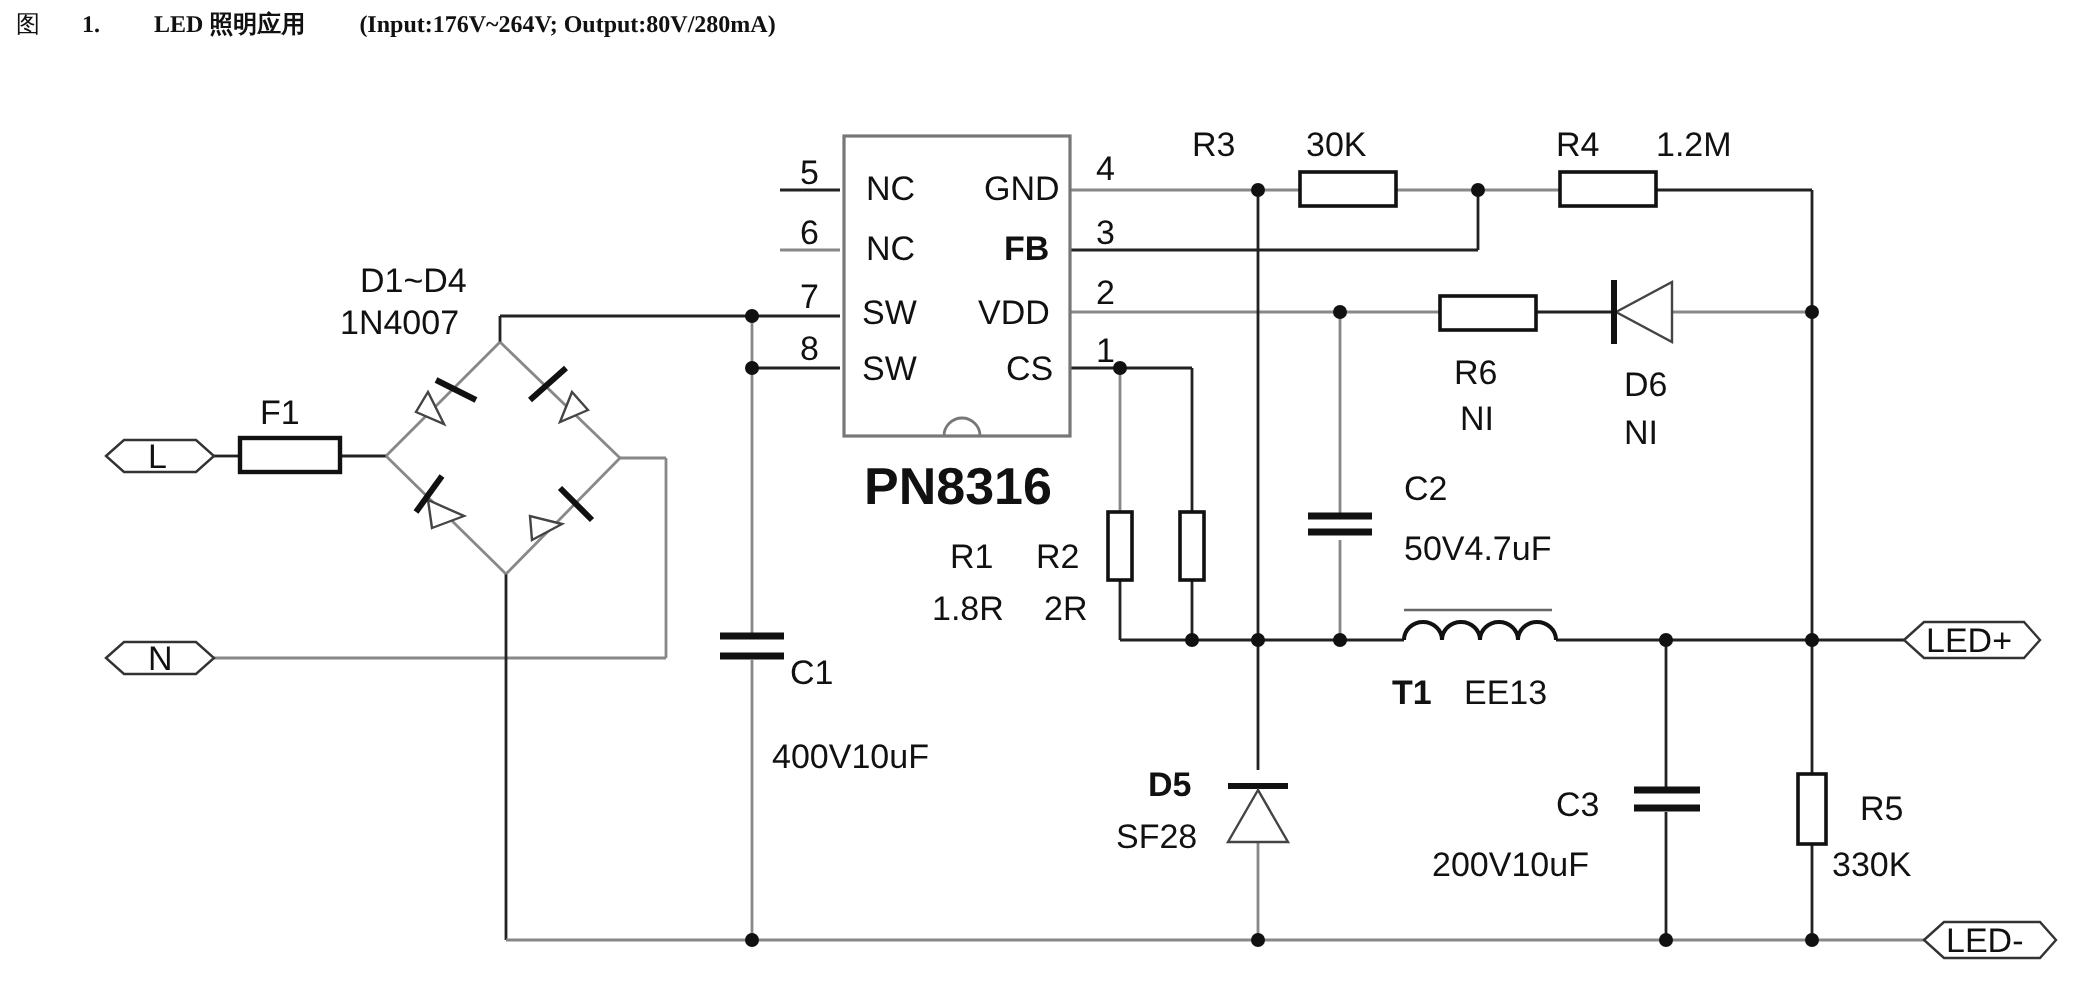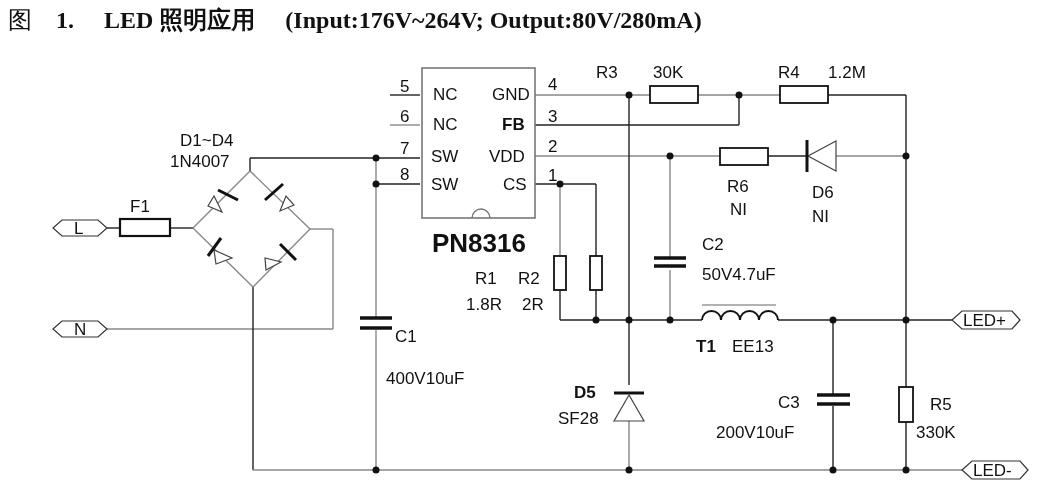--- a/index.html
+++ b/index.html
@@ -1,19 +1,19 @@
 <!DOCTYPE html>
 <html><head>
 <meta charset="utf-8">
 <style>
   html, body { margin: 0; padding: 0; background: #ffffff; }
   body { width: 1048px; height: 502px; position: relative; overflow: hidden; }
   .caption {
     position: absolute; left: 8px; top: 4px;
-    font-family: "Liberation Serif", serif; font-size: 24px; font-weight: bold; color: #111;
+    font-family: "Liberation Serif", serif; font-size: 12px; font-weight: bold; color: #111;
     white-space: nowrap;
   }
   .caption span { display: inline-block; }
   .cap-fig { margin-right: 18px; font-weight: normal; }
   .cap-num { margin-right: 24px; }
   .cap-title { margin-right: 24px; }
   svg { position: absolute; left: 0; top: 0; }
   svg text { font-family: "Liberation Sans", sans-serif; font-size: 17px; fill: #111; }
   .w { stroke: #222; stroke-width: 1.4; fill: none; }
   .wg { stroke: #888; stroke-width: 1.4; fill: none; }

